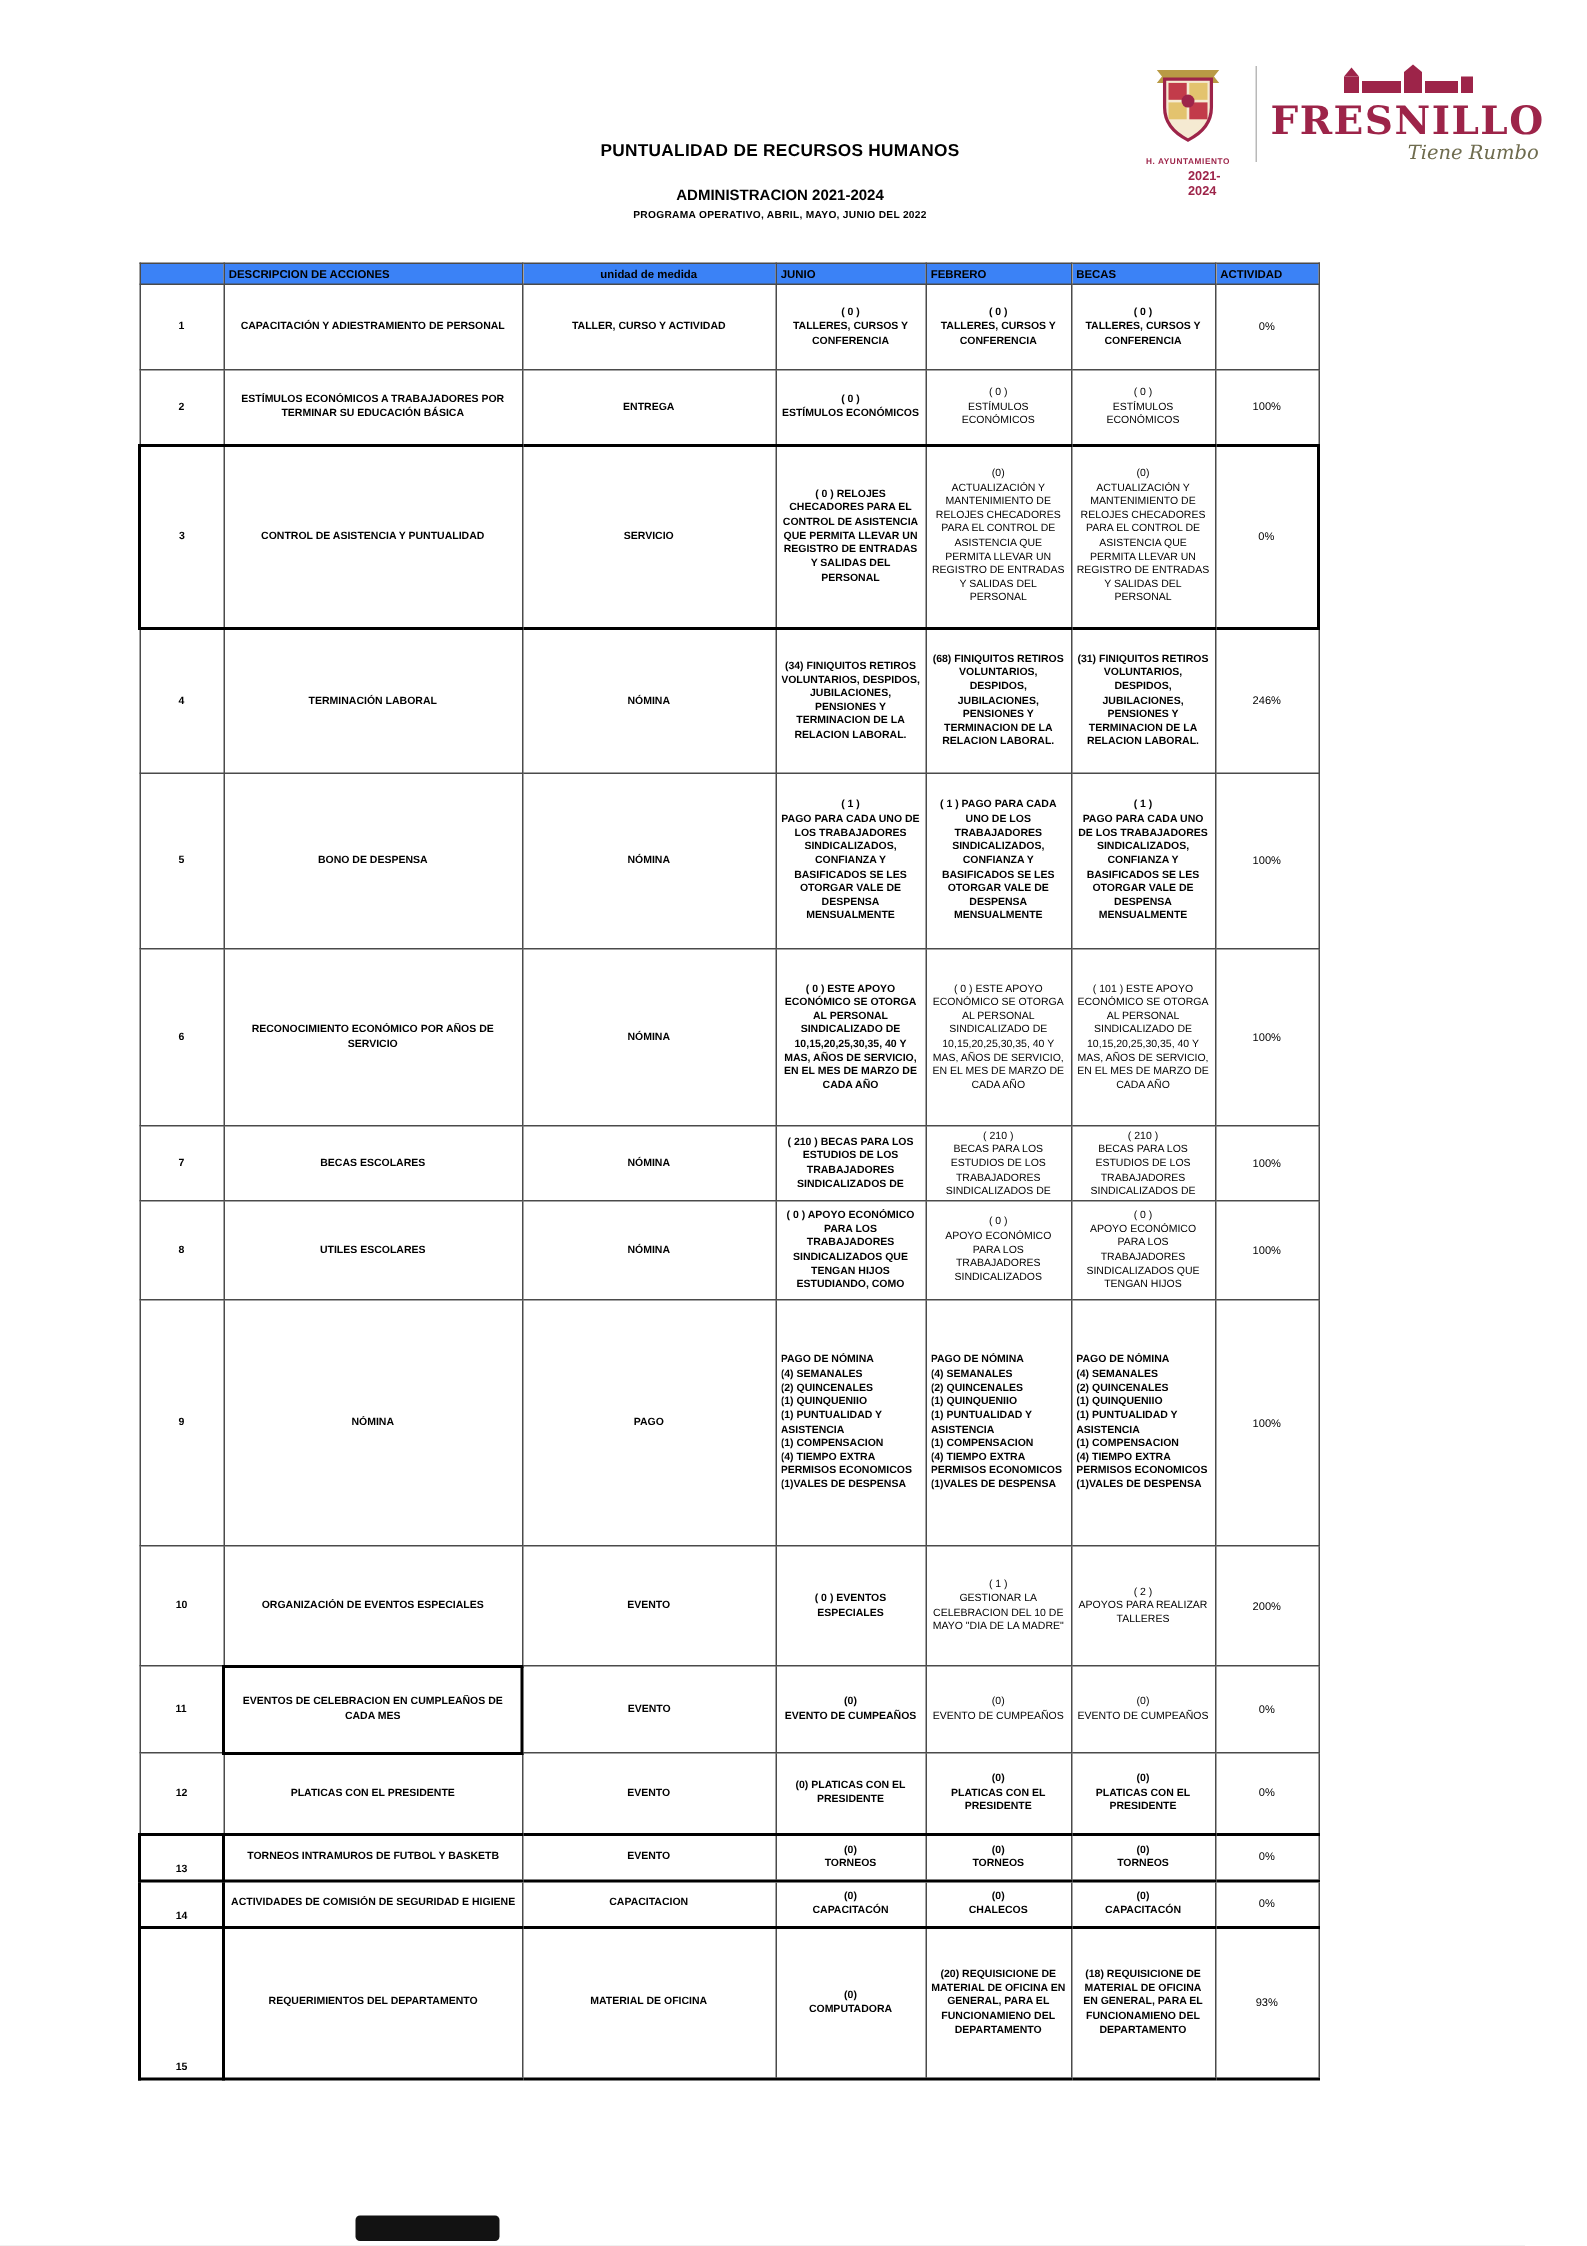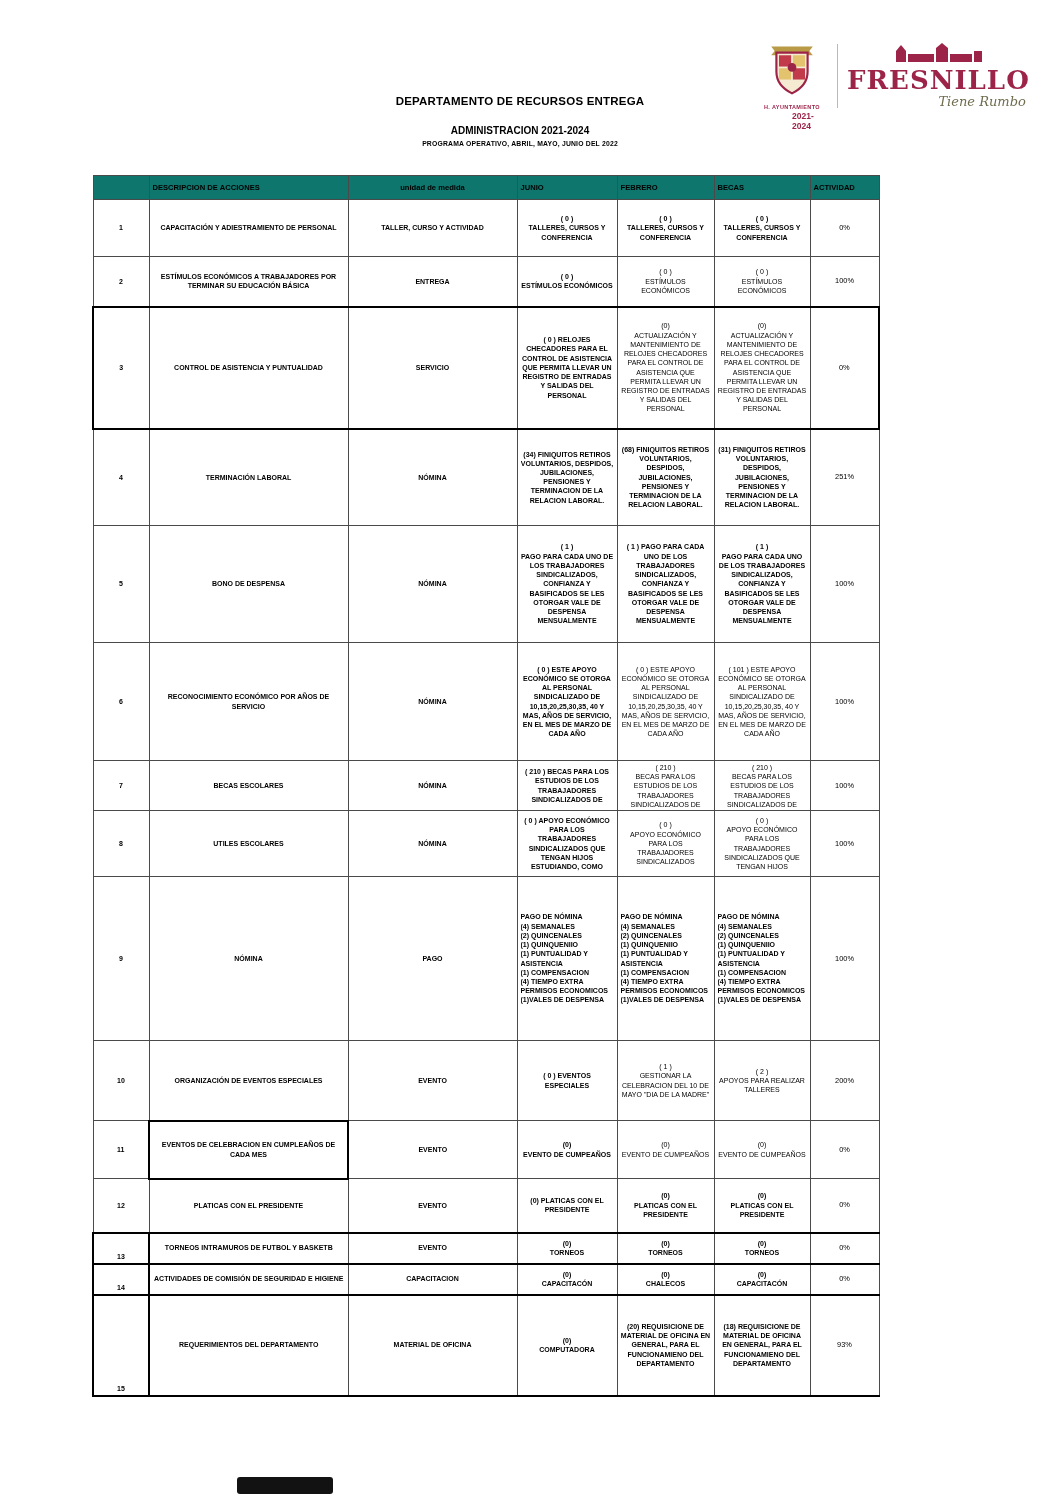--- a/index.html
+++ b/index.html
@@ -19,21 +19,21 @@
   .ayto { font-size:5.5px; font-weight:bold; color:#9d2449; letter-spacing:.4px; margin-top:2px; }
   .years { font-size:8.5px; font-weight:bold; color:#9d2449; margin-top:1px;margin-left:36px; }
   .logo-divider { width:1px; height:64px; background:#b9b9b9; margin:2px 9px 0 9px; }
   .brand-col { display:flex; flex-direction:column; align-items:center; }
   .brand { font-family:"DejaVu Serif", serif; font-size:26px; font-weight:bold; color:#9d2449; letter-spacing:1px; line-height:1; margin-top:1px; }
   .slogan { font-family:"DejaVu Serif", serif; font-style:italic; font-size:13px; color:#6f6c4f; align-self:flex-end; margin-top:1px; margin-right:4px; }
 
   
   table { position:absolute; left:92px; top:175px; width:786px; border-collapse:collapse; table-layout:fixed; }
   th, td { border:1px solid #4a4a4a; vertical-align:middle; padding:1px 3px; overflow:hidden; }
-  thead th { background:#0f766e; font-size:7.6px; font-weight:bold; text-align:left; height:24px; white-space:nowrap; }
+  thead th { background:#3b82f6; font-size:7.6px; font-weight:bold; text-align:left; height:14px; white-space:nowrap; }
   thead th.unit-h { font-weight:bold; text-align:center; }
   td { font-size:7px; font-weight:bold; text-align:center; color:#000; word-wrap:break-word; }
   td:nth-child(7) { font-weight:normal; font-size:7.4px; }
   .cw { white-space:pre-line; overflow:hidden; line-height:1.32; margin:0 auto; }
 
   
   tr.row-1{height:57px}  tr.row-2{height:50px}  tr.row-3{height:122px}
   tr.row-4{height:97px}  tr.row-5{height:117px} tr.row-6{height:118px}
   tr.row-7{height:50px}  tr.row-8{height:66px}  tr.row-9{height:164px}
   tr.row-10{height:80px} tr.row-11{height:58px} tr.row-12{height:54px}
@@ -72,21 +72,21 @@
 
   
   .footer-mark { position:absolute; left:237px; top:1477px; width:96px; height:17px; background:#121212; border-radius:3px; }
 </style>
 </head>
 <body>
 
 <div class="page">
 
   <div class="titles">
-    <div class="t1">DEPARTAMENTO DE RECURSOS ENTREGA</div>
+    <div class="t1">PUNTUALIDAD DE RECURSOS HUMANOS</div>
     <div class="t2">ADMINISTRACION 2021-2024</div>
     <div class="t3">PROGRAMA OPERATIVO, ABRIL, MAYO, JUNIO DEL 2022</div>
   </div>
 
   <div class="logo">
     <div class="crest-col">
       <span>
         <svg viewBox="0 0 60 64" width="52" height="56" aria-hidden="true">
           <path d="M6 5 h48 l-4 5 4 5 H6 l4 -5 z" fill="#b99a45"></path>
           <path d="M12 12 h36 v22 c0 12 -8 20 -18 25 c-10 -5 -18 -13 -18 -25 z" fill="#f5ead2" stroke="#9d2449" stroke-width="2.5"></path>
@@ -232,21 +232,21 @@
     <td>
             <div class="cw">(34)  FINIQUITOS RETIROS VOLUNTARIOS, DESPIDOS, JUBILACIONES, PENSIONES Y TERMINACION DE LA RELACION LABORAL.</div>
           </td>
     <td>
             <div class="cw">(68)  FINIQUITOS RETIROS VOLUNTARIOS, DESPIDOS, JUBILACIONES, PENSIONES Y TERMINACION DE LA RELACION LABORAL.</div>
           </td>
     <td>
             <div class="cw">(31)  FINIQUITOS RETIROS VOLUNTARIOS, DESPIDOS, JUBILACIONES, PENSIONES Y TERMINACION DE LA RELACION LABORAL.</div>
           </td>
     <td>
-            <div class="cw">251%</div>
+            <div class="cw">246%</div>
           </td>
   </tr>
         <tr class="row-5">
     <td>
             <div class="cw">5</div>
           </td>
     <td>
             <div class="cw">BONO DE DESPENSA</div>
           </td>
     <td>

